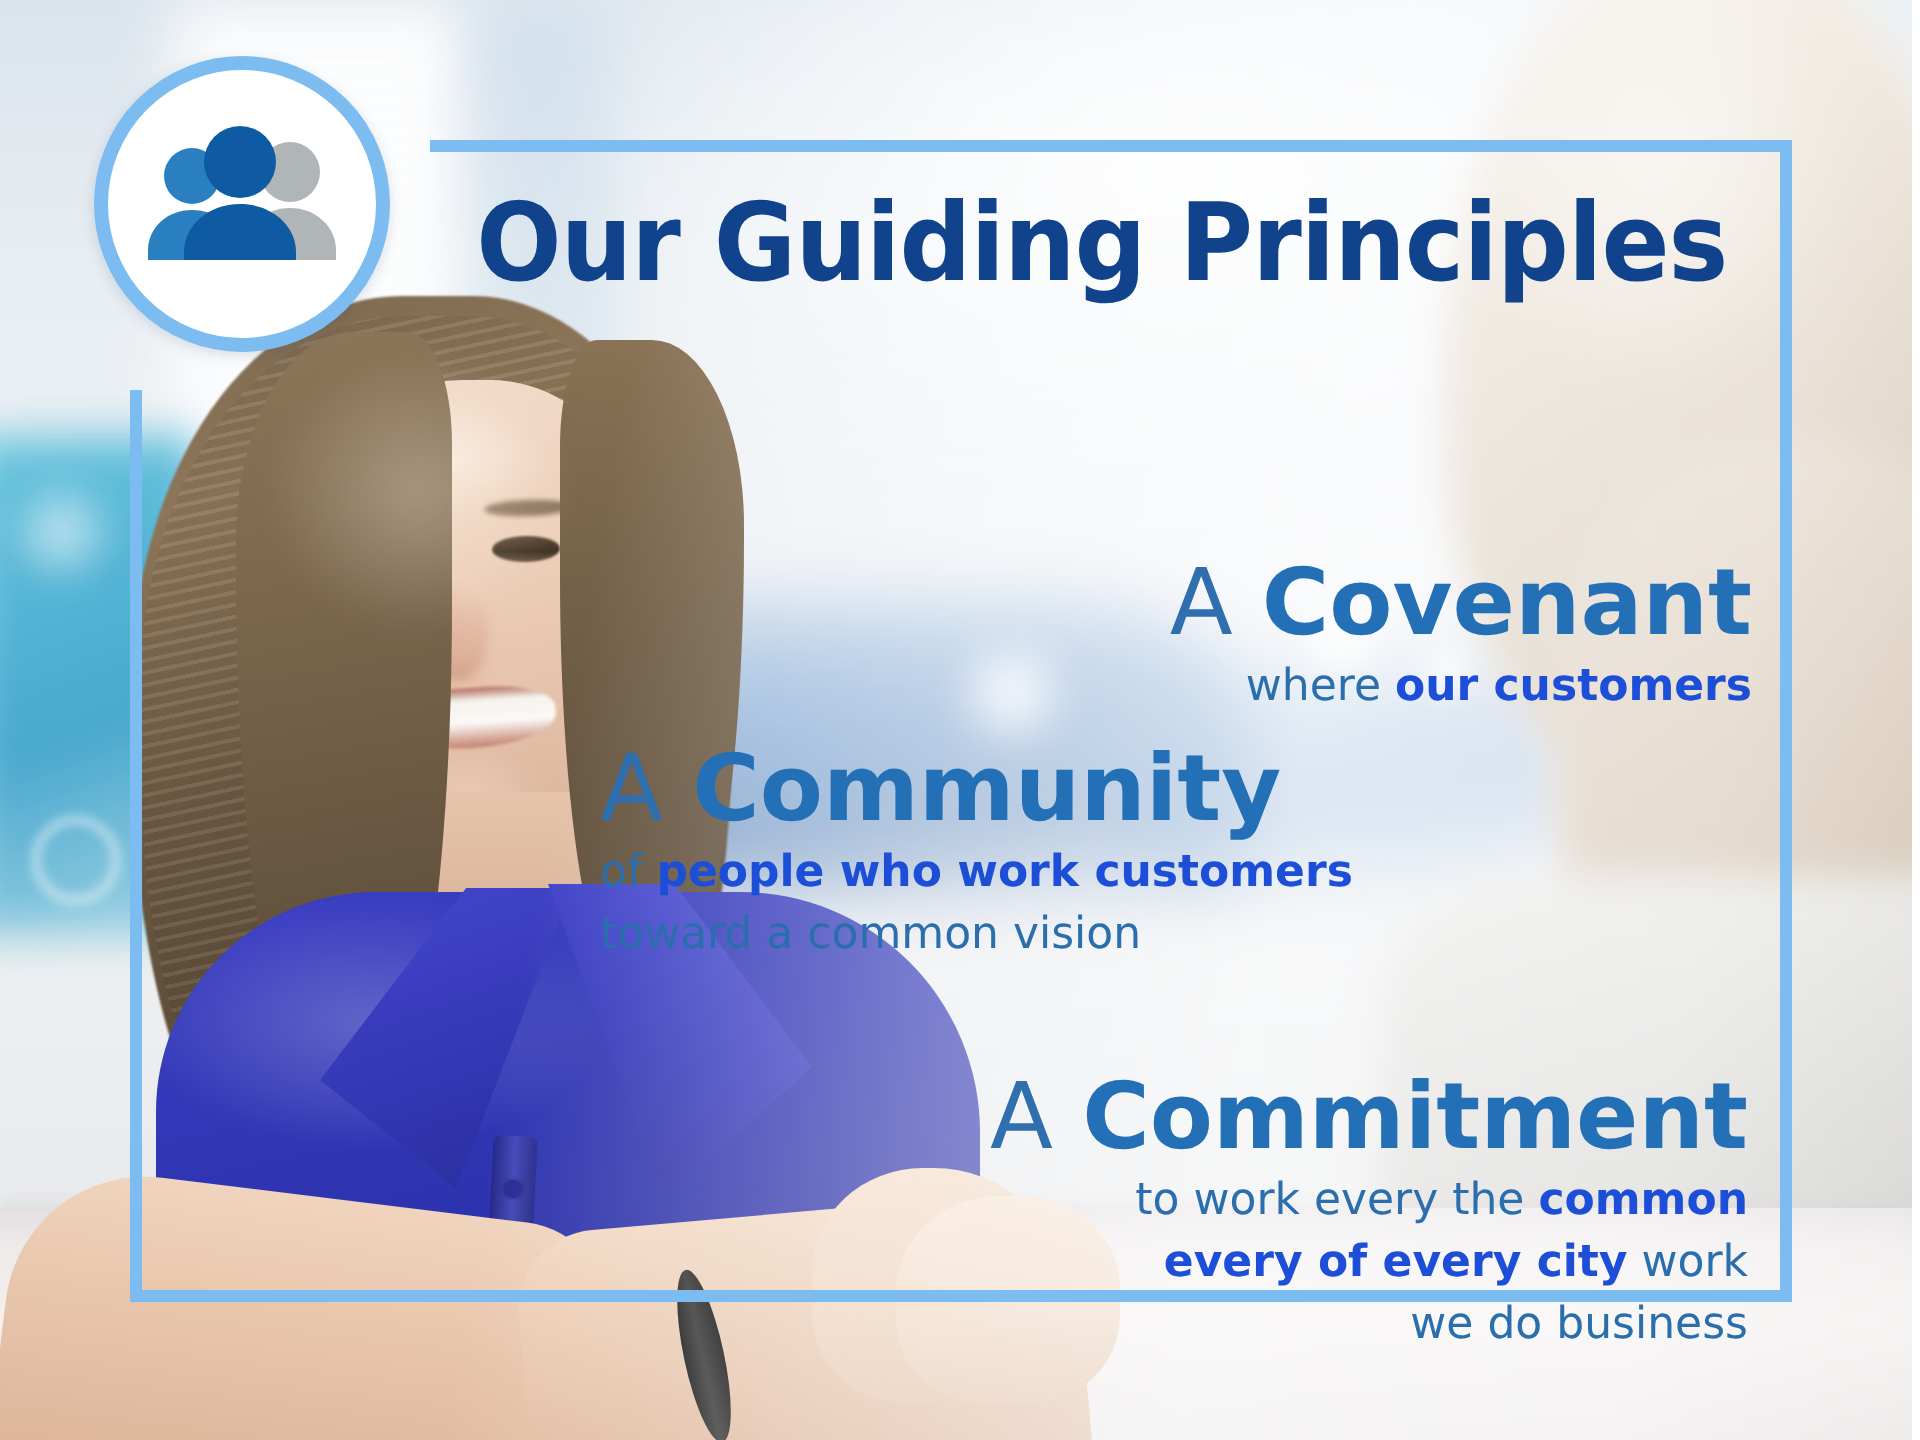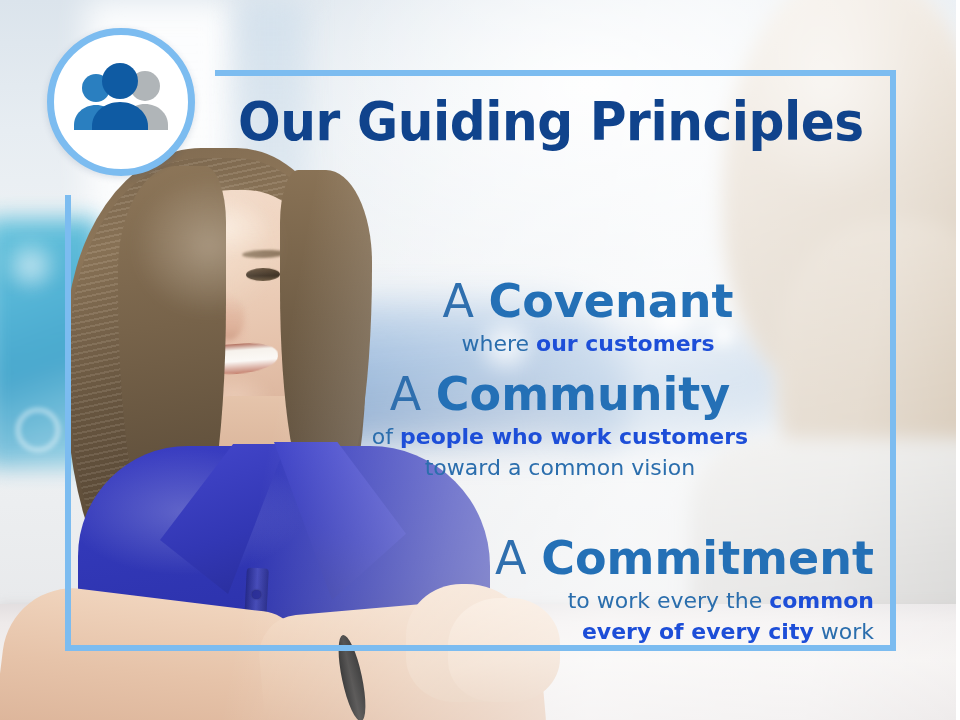--- a/index.html
+++ b/index.html
@@ -411,22 +411,22 @@
 
   .p-sub {
     font-family: "DejaVu Sans", sans-serif;
     font-size: 22px;
     line-height: 31px;
     color: #2b6ead;
     font-weight: 400;
   }
   .p-sub b { font-weight: 700; color: #1d4ed8; }
 
-  .row-covenant   { text-align: center; padding-right: 4px; }
-  .row-community  { text-align: center;  padding-right: 60px; }
+  .row-covenant   { text-align: right; padding-right: 4px; }
+  .row-community  { text-align: left;  padding-right: 60px; }
   .row-commitment { text-align: right;  padding-right: 6px; }
 
   .sp-covenant   { margin-top: 96px; }
   .sp-commitment { margin-top: 48px; }
 </style>
 </head>
 <body>
 
 <div id="stage">
 
@@ -532,18 +532,18 @@
         <span class="word">Community</span>
       </div>
       <div class="p-sub"><span>of </span><b>people who work customers</b><br><span>toward a common vision</span></div>
     </div>
 
     <div class="principle row-commitment sp-commitment">
       <div class="p-title">
         <span class="art">A </span>
         <span class="word">Commitment</span>
       </div>
-      <div class="p-sub"><span>to work every the </span><b>common</b><br><b>every of every city</b><span> work</span><br></div>
+      <div class="p-sub"><span>to work every the </span><b>common</b><br><b>every of every city</b><span> work</span><br><span>we do business</span></div>
     </div>
 
   </div>
 
 </div>
 
 </body></html>

